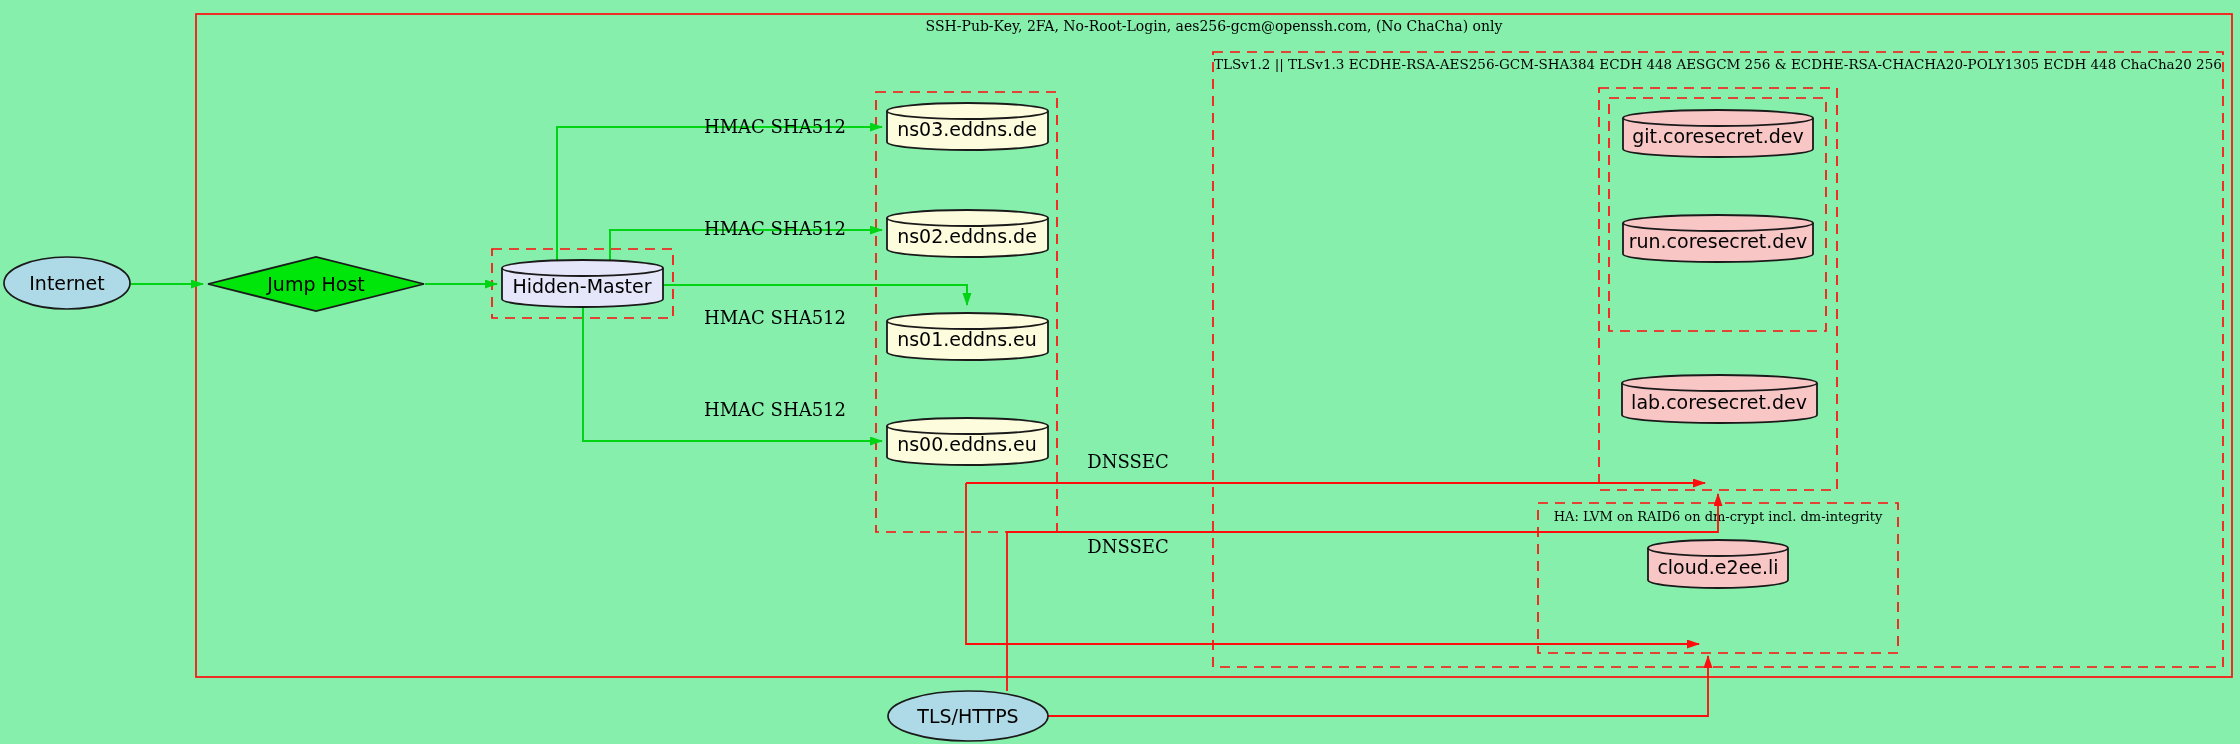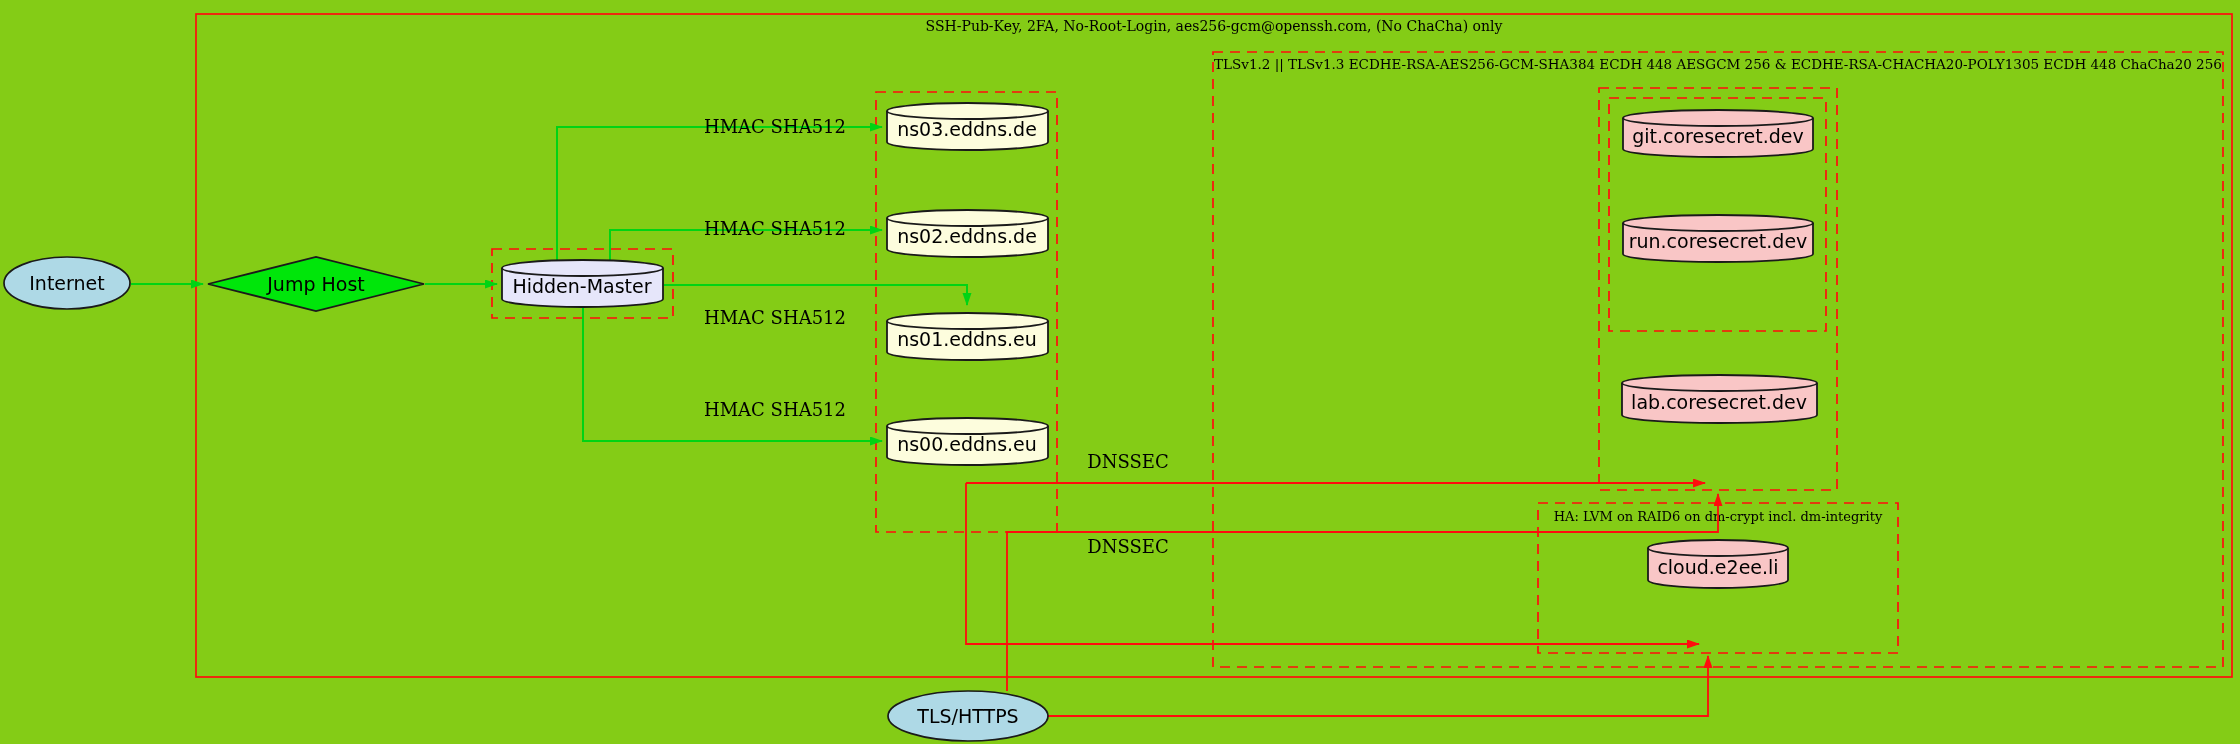--- a/index.html
+++ b/index.html
@@ -1,16 +1,16 @@
 <!DOCTYPE html>
 <html><head>
 <meta charset="utf-8">
 <style>
   html,body{margin:0;padding:0;background:#ffffff;}
-  .stage{position:relative;width:2240px;height:744px;background:#84cc16;overflow:hidden;}
+  .stage{position:relative;width:2240px;height:744px;background:#86efac;overflow:hidden;}
   svg{display:block;}
   
   .box{fill:none;stroke:#ff0d0d;stroke-width:1.7px;}
   .dashed{stroke-dasharray:10 7;}
   
   .gedge{fill:none;stroke:#00d414;stroke-width:2px;}
   .redge{fill:none;stroke:#ff0d0d;stroke-width:1.8px;}
   
   .cyl{stroke:#1a1a1a;stroke-width:1.8px;}
   .rim{fill:none;stroke:#1a1a1a;stroke-width:1.8px;}

